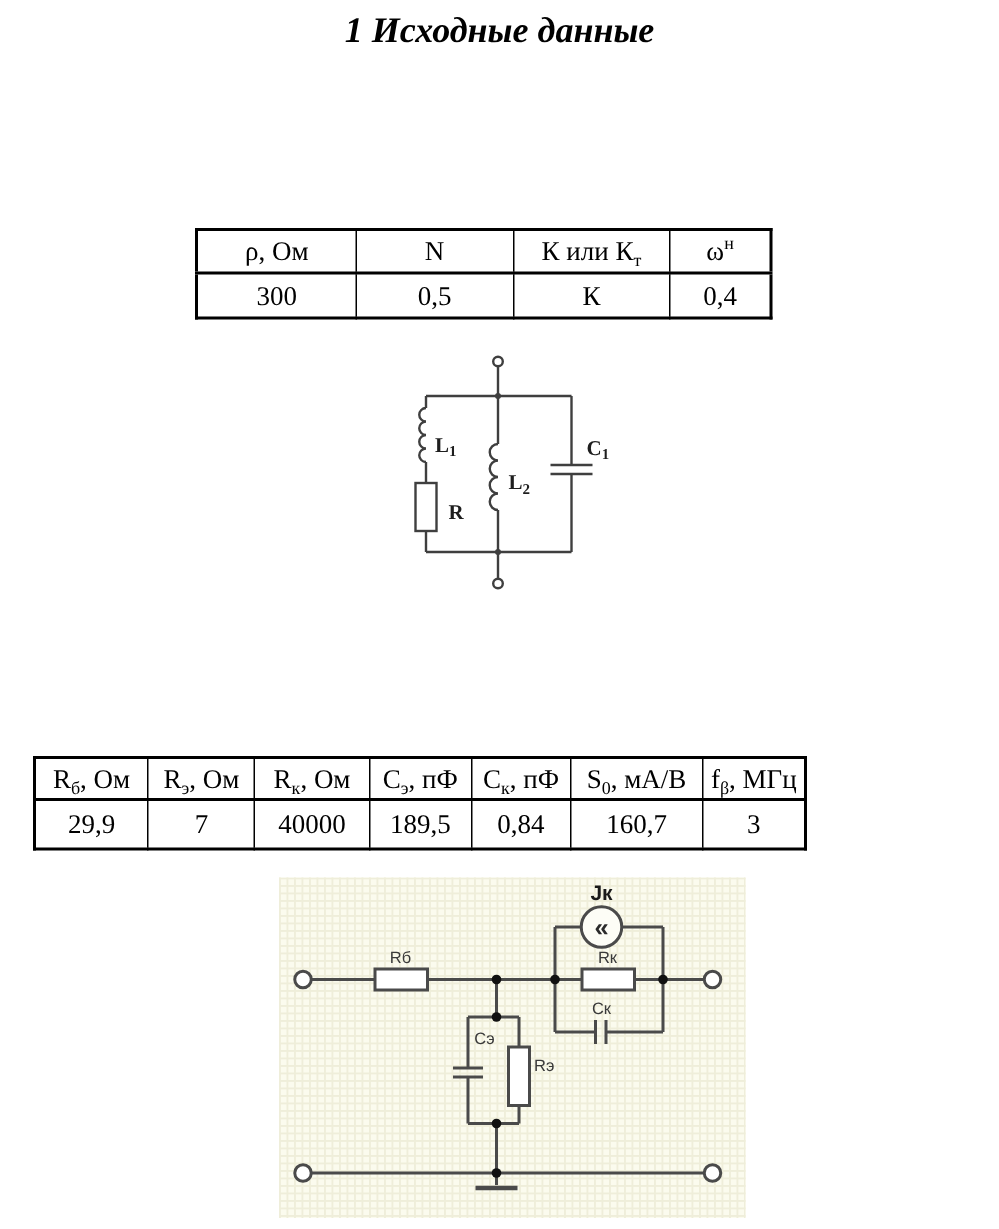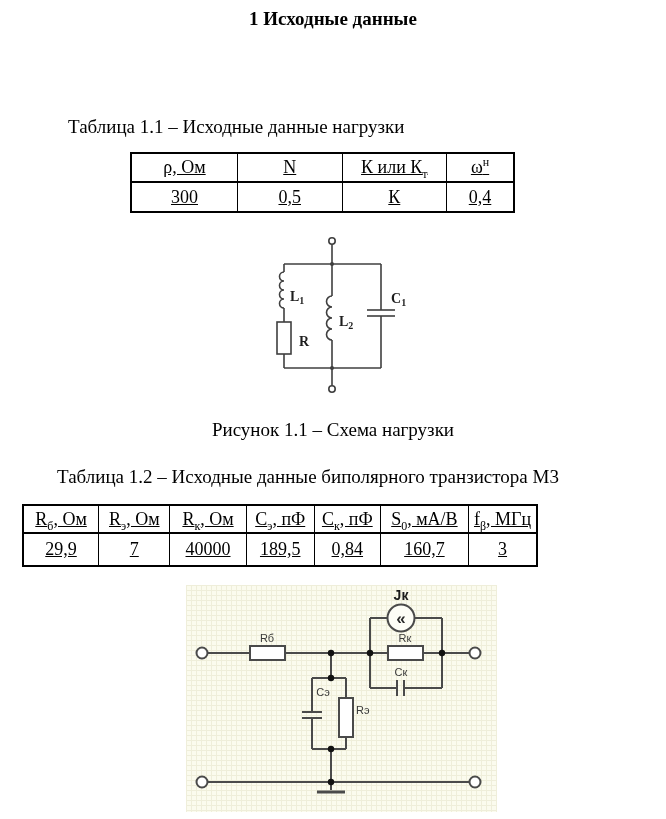--- a/index.html
+++ b/index.html
@@ -1,31 +1,31 @@
 <!DOCTYPE html>
 <html><head>
 <meta charset="utf-8">
 <style>
   html,body{margin:0;padding:0;background:#fff;}
   .page{
     position:relative;width:666px;height:819px;background:#ffffff;
     font-family:"Liberation Serif","DejaVu Serif",serif;color:#000;overflow:hidden;
   }
   .doc-title{position:absolute;top:8px;left:0;width:100%;text-align:center;
-    font-size:19px;font-weight:bold;}
+    font-size:24px;font-weight:bold;font-style:italic;}
   .cipher{position:absolute;top:64px;left:68px;font-size:19px;}
   .t1-caption{position:absolute;top:116px;left:68px;font-size:19px;}
   .fig1-caption{position:absolute;top:419px;left:0;width:100%;text-align:center;font-size:19px;}
   .t2-caption{position:absolute;top:466px;left:57px;font-size:19px;}
 
   table.data-table{position:absolute;border-collapse:collapse;table-layout:fixed;
     border:2px solid #000;}
   table.data-table th,table.data-table td{
     border:1px solid #000;text-align:center;vertical-align:middle;
-    font-weight:normal;font-size:18px;padding:0 2px;text-decoration:underline;}
+    font-weight:normal;font-size:18px;padding:0 2px;}
   table.data-table thead tr{border-bottom:2px solid #000;}
   table.t1{left:130px;top:152px;width:385px;}
   table.t2{left:22px;top:504px;width:516px;}
   table.t1 th{height:27px} table.t1 td{height:28px}
   table.t2 th{height:26px} table.t2 td{height:31px}
   sub{font-size:12px;line-height:0;}
   sup{font-size:12px;line-height:0;}
 
   .fig1{position:absolute;left:255px;top:230px;width:190px;height:165px;}
 
@@ -38,21 +38,20 @@
   .sch-label{font-family:"Liberation Sans","DejaVu Sans",sans-serif;font-size:11px;fill:#3a3a3a;}
   .sch-label-big{font-family:"Liberation Sans","DejaVu Sans",sans-serif;font-size:14px;font-weight:bold;fill:#1a1a1a;}
   .f1-label{font-family:"Liberation Serif","DejaVu Serif",serif;font-size:14px;font-weight:600;fill:#1e1e1e;}
 </style>
 </head>
 <body>
 
 <div class="page">
 
   <div class="doc-title">1 Исходные данные</div>
-  <div class="t1-caption">Таблица 1.1 – Исходные данные нагрузки</div>
 
   <table class="data-table t1" data-table="table1">
     <colgroup>
       <col style="width:27.8%">
         <col style="width:27.3%">
         <col style="width:27.3%">
         <col style="width:17.6%">
     </colgroup>
     <thead>
         <tr>
@@ -96,22 +95,20 @@
     <circle cx="77" cy="138" r="2" fill="#3f3f3f" stroke="none"></circle>
     <line x1="77" y1="138" x2="77" y2="155.8"></line>
     <circle cx="77" cy="159" r="3.2" fill="#fff"></circle>
 
     <text class="f1-label" x="35" y="71" stroke="none"><tspan>L</tspan><tspan dy="3" font-size="10">1</tspan></text>
     <text class="f1-label" x="84" y="96" stroke="none"><tspan>L</tspan><tspan dy="3" font-size="10">2</tspan></text>
     <text class="f1-label" x="136" y="73" stroke="none"><tspan>C</tspan><tspan dy="3" font-size="10">1</tspan></text>
     <text class="f1-label" x="44" y="116" stroke="none">R</text>
   </svg>
 
-  <div class="fig1-caption">Рисунок 1.1 – Схема нагрузки</div>
-  <div class="t2-caption">Таблица 1.2 – Исходные данные биполярного транзистора М3</div>
 
   <table class="data-table t2" data-table="table2">
     <colgroup>
       <col style="width:14.7%">
         <col style="width:13.9%">
         <col style="width:14.8%">
         <col style="width:13.3%">
       <col style="width:12.8%">
         <col style="width:17.2%">
         <col style="width:13.3%">

